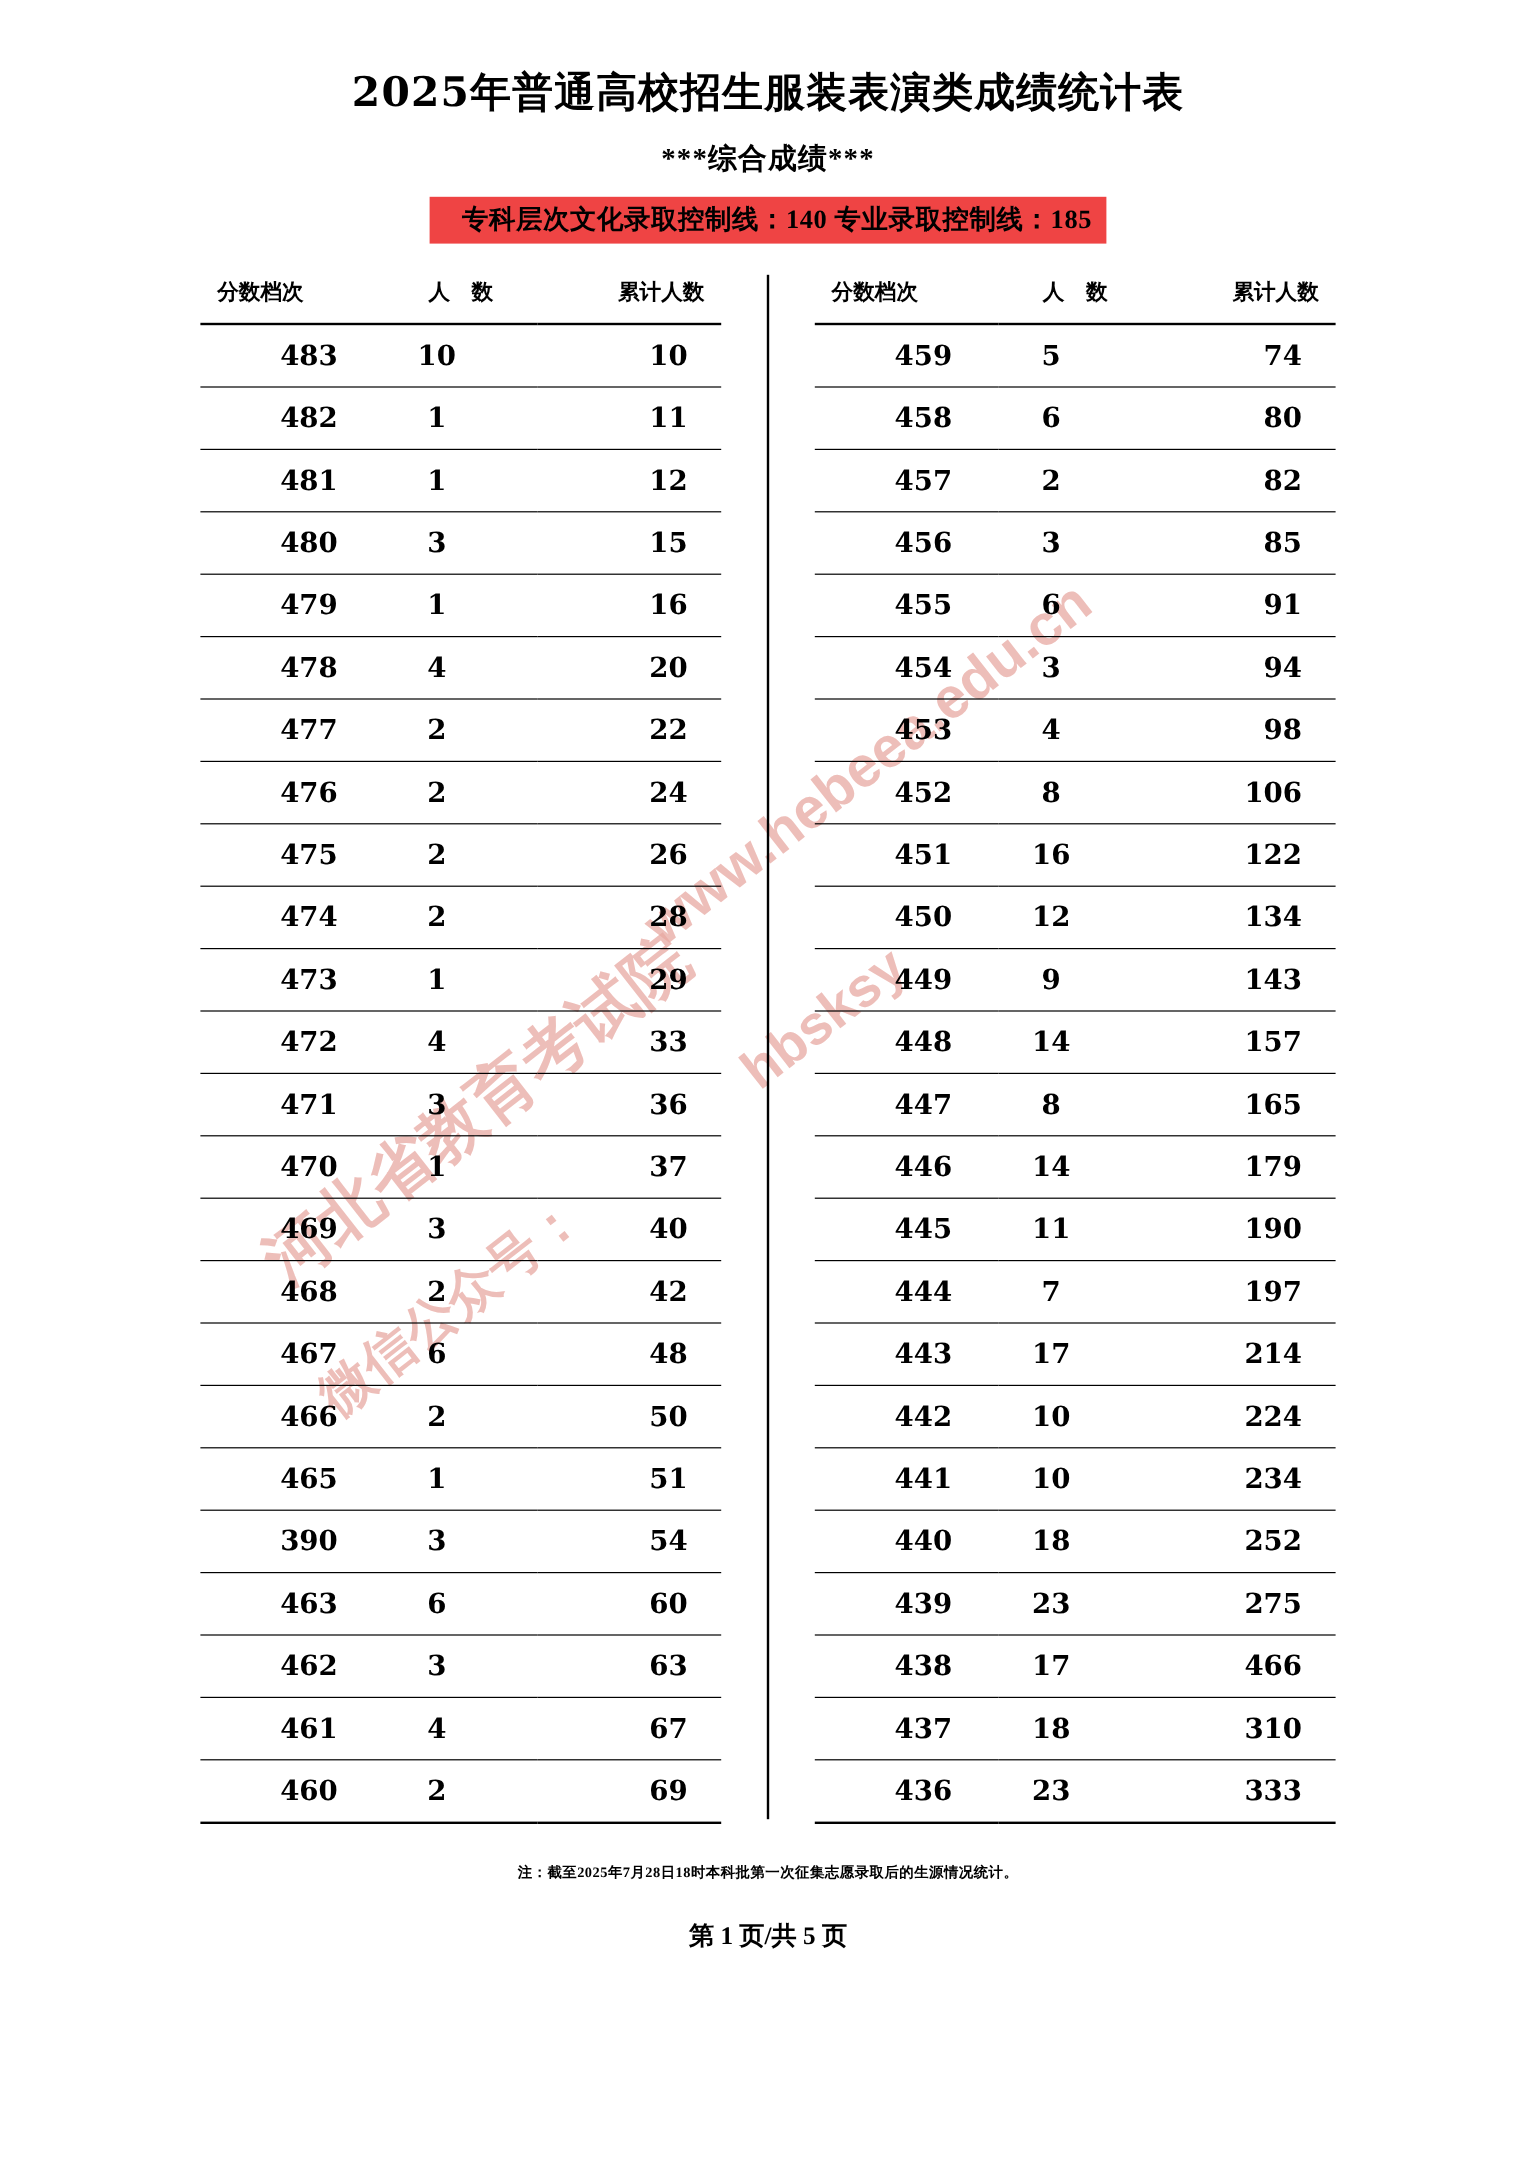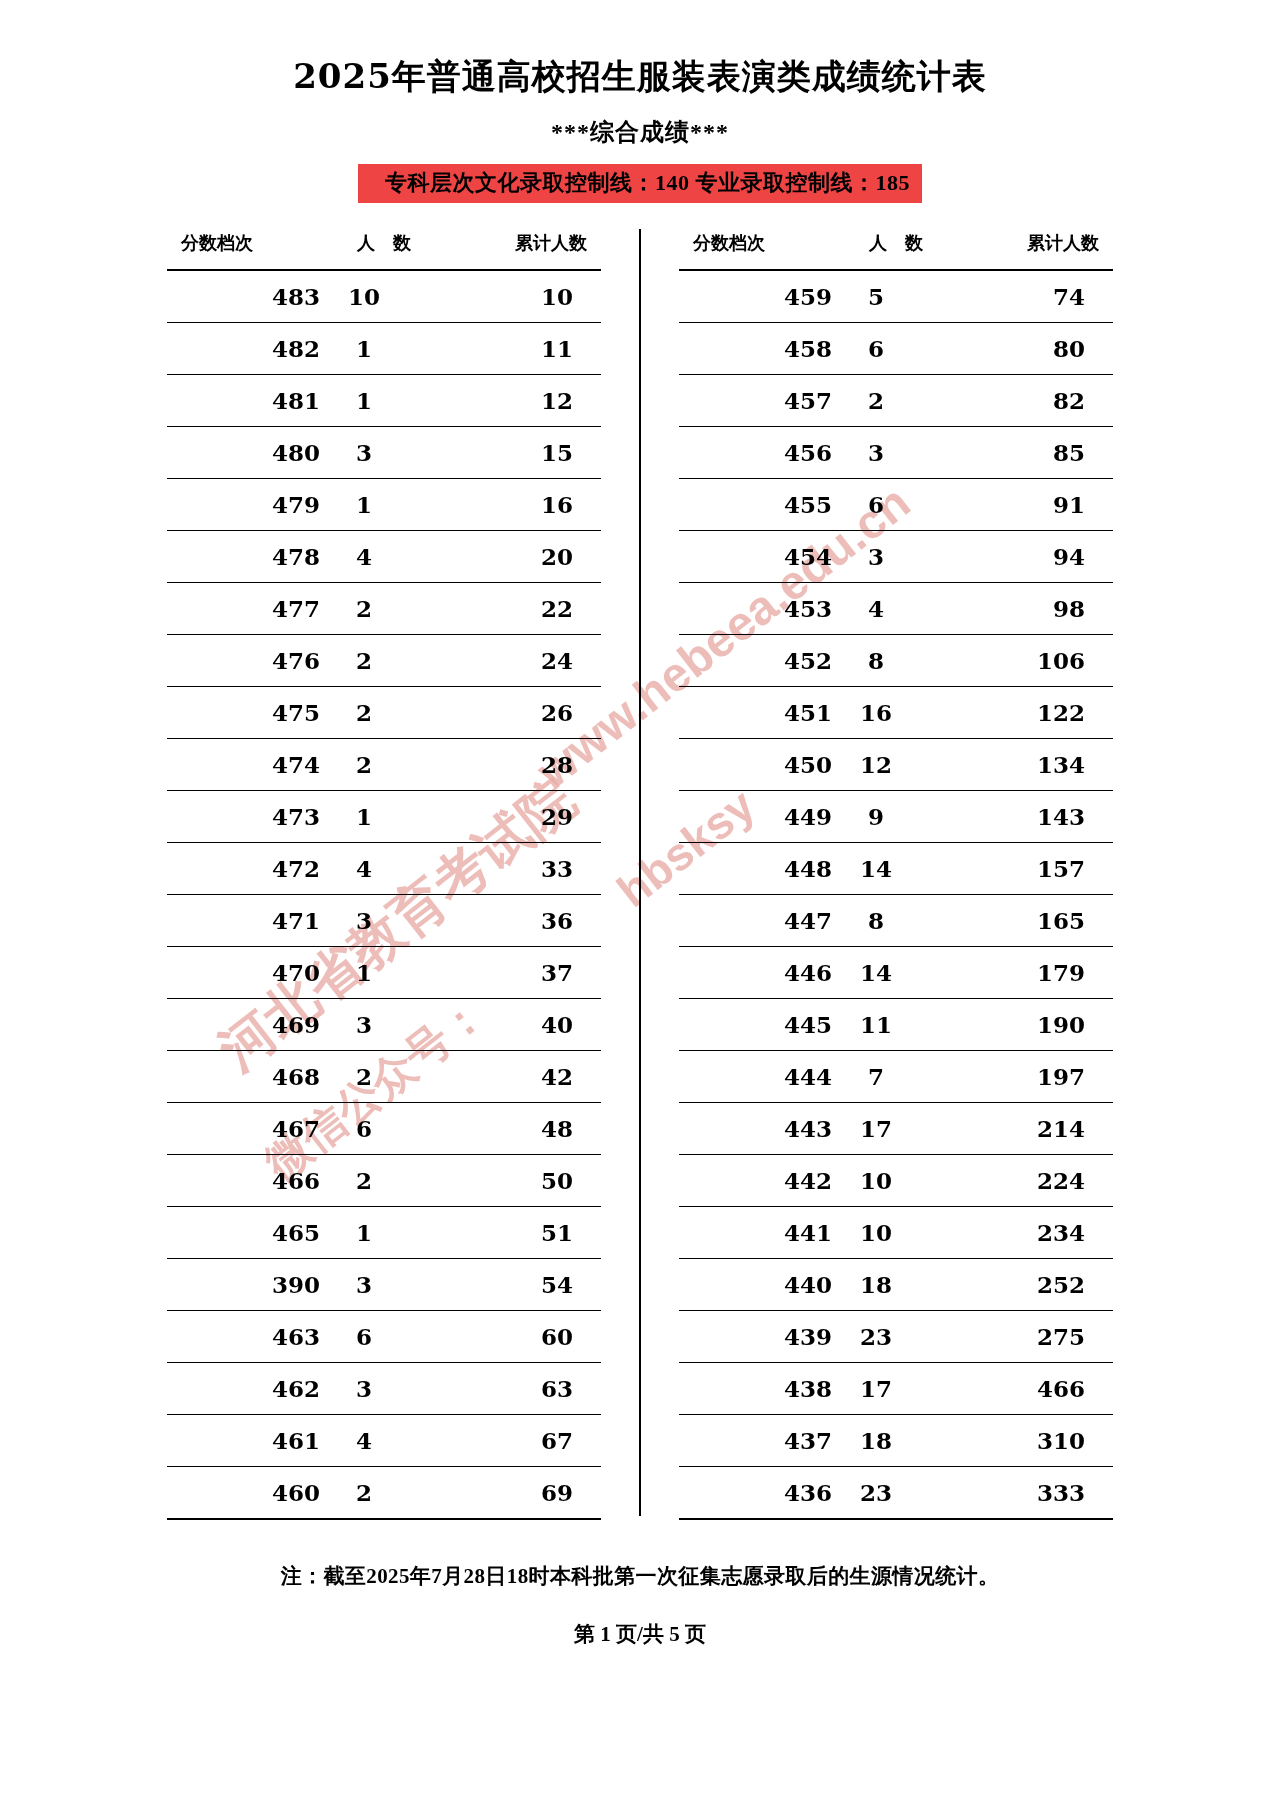--- a/index.html
+++ b/index.html
@@ -85,27 +85,27 @@
   tbody td {
     font-size: 23px;
     font-weight: bold;
     padding: 12px 0 12px 0;
     border-bottom: 1.5px solid #000;
     font-family: "DejaVu Serif", "Liberation Serif", serif;
   }
   tbody tr:last-child td {
     border-bottom: 2.5px solid #000;
   }
-  td.c1 { text-align: right; padding-left: 28px; }
+  td.c1 { text-align: center; padding-left: 28px; }
   td.c2 { text-align: center; padding-right: 40px; }
   td.c3 { text-align: right; padding-right: 28px; }
   .note {
-    margin-top: 42px;
+    margin-top: 32px;
     text-align: center;
-    font-size: 21px;
+    font-size: 12px;
     font-weight: bold;
     letter-spacing: 0.4px;
   }
   .pager {
     margin-top: 30px;
     text-align: center;
     font-size: 21px;
     font-weight: bold;
   }
   .watermark {

